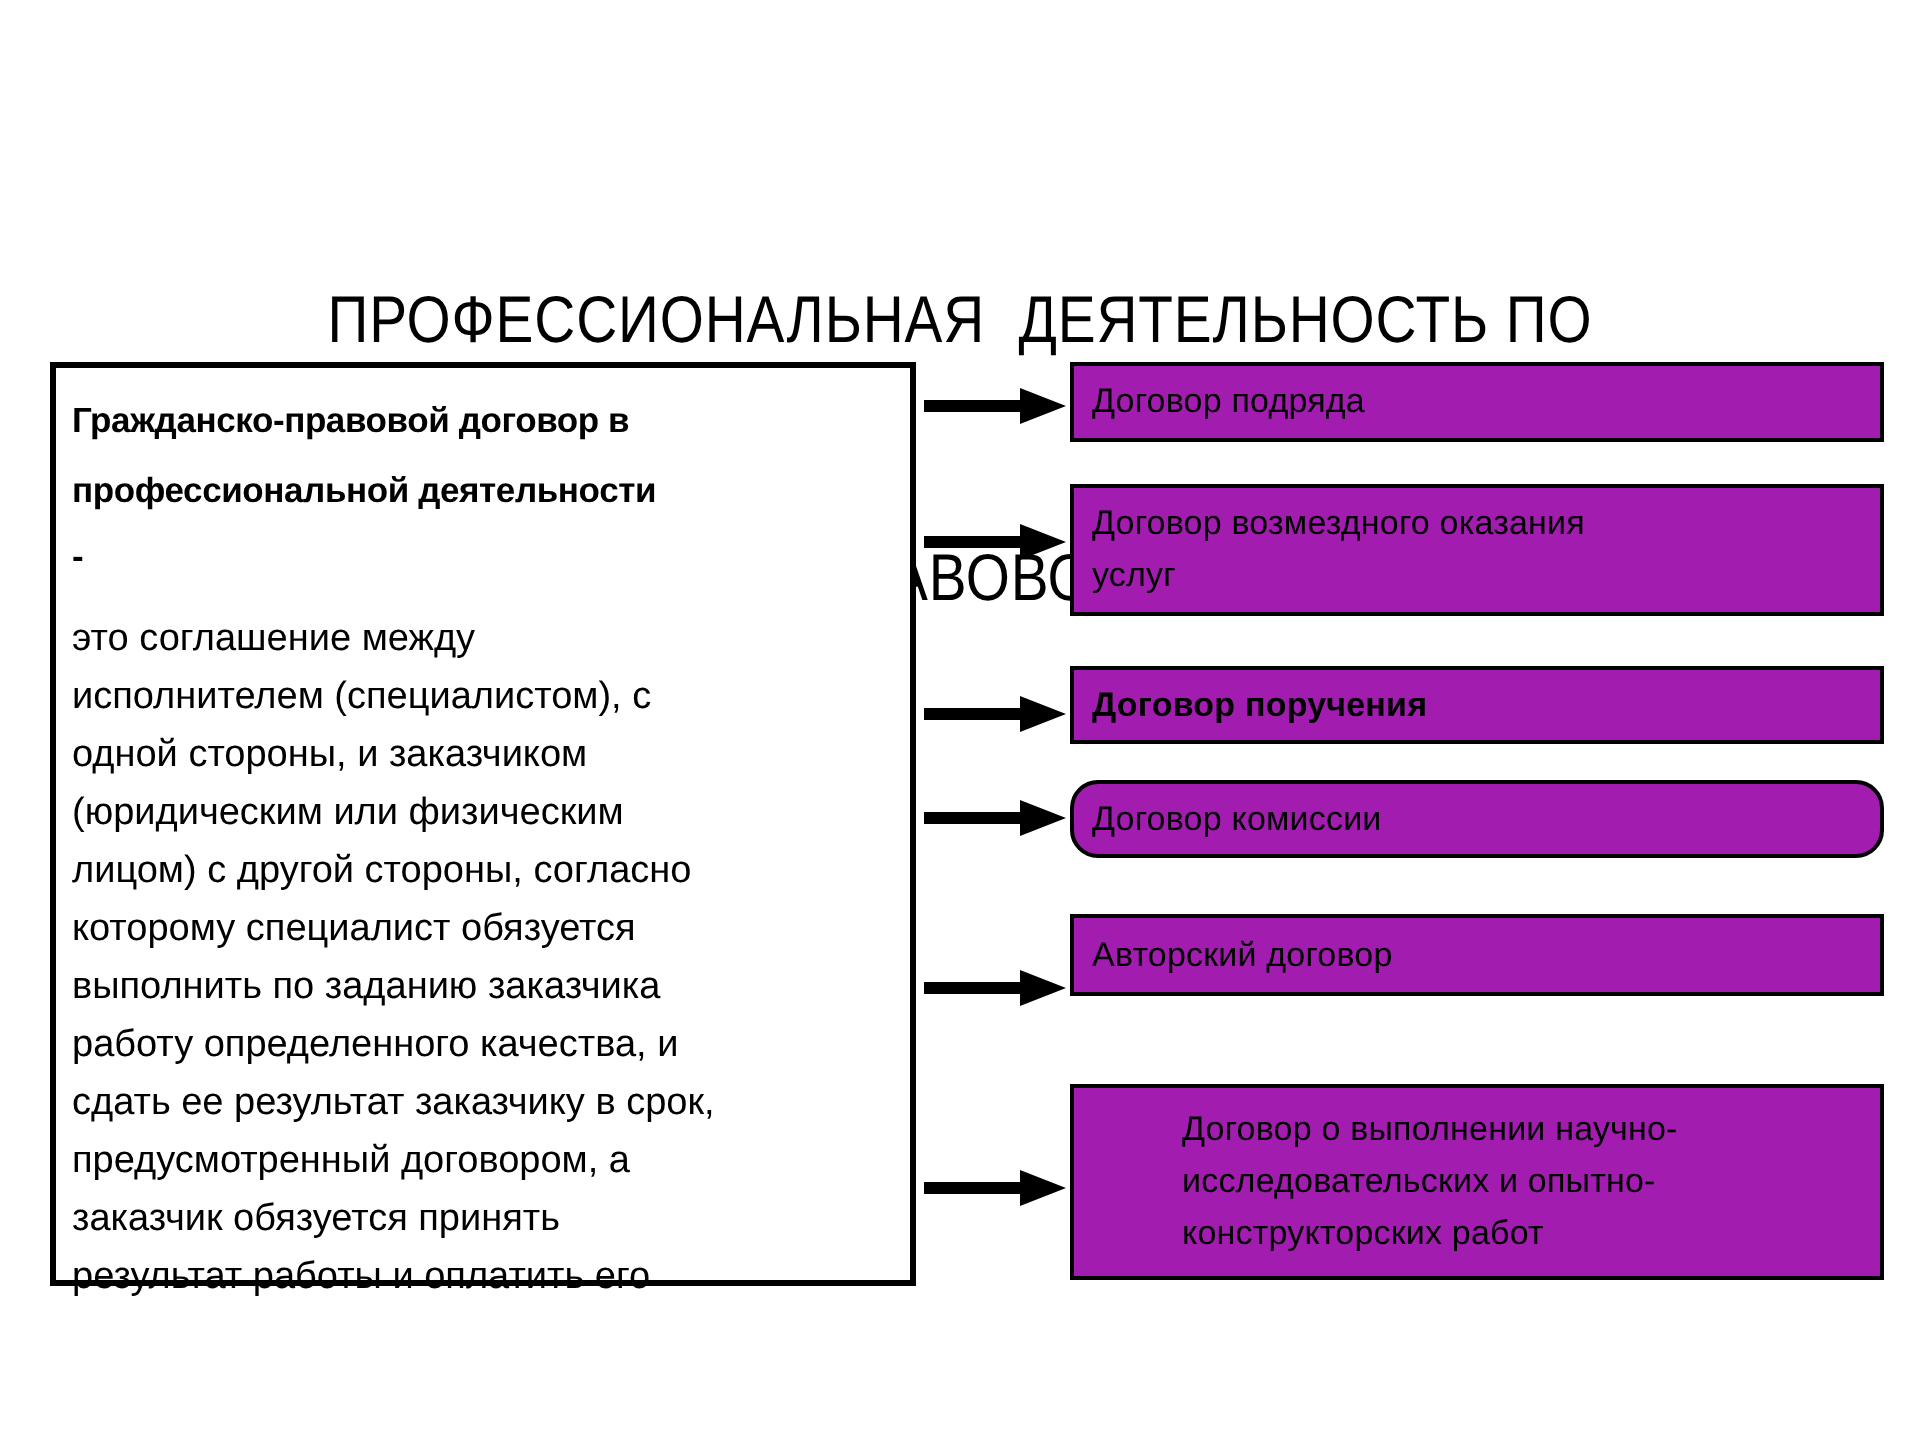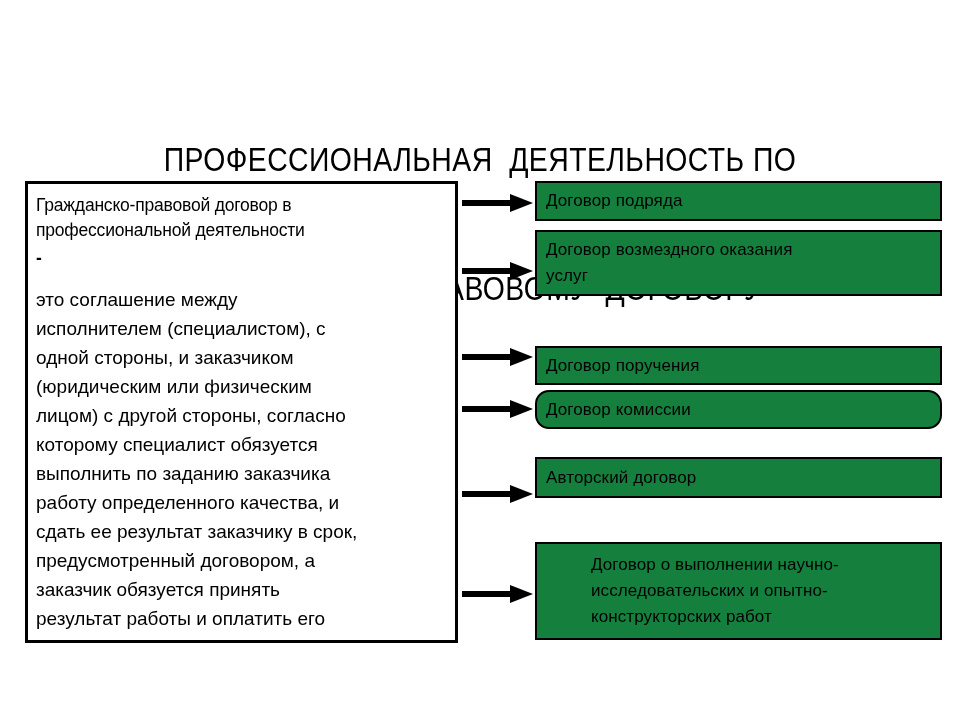--- a/index.html
+++ b/index.html
@@ -46,22 +46,22 @@
     width: 433px;
     height: 462px;
     border: 3px solid #000000;
     box-sizing: border-box;
     background: #ffffff;
     padding: 9px 10px 0 8px;
     box-sizing: border-box;
   }
   .def-head {
     font-size: 17.5px;
-    font-weight: normal;
-    line-height: 25px;
+    font-weight: bold;
+    line-height: 35px;
     letter-spacing: -0.2px;
     white-space: pre-line;
     margin: 0 0 0 0;
   }
   .def-dash {
     font-size: 17.5px;
     font-weight: bold;
     line-height: 30px;
   }
   .def-body {
@@ -72,21 +72,21 @@
     margin-top: 12px;
   }
 
   
   .kind-box {
     position: absolute;
     left: 535px;
     width: 407px;
     border: 2.5px solid #000000;
     box-sizing: border-box;
-    background: #15803d;
+    background: #a21caf;
     display: flex;
     align-items: center;
   }
   .kind-text {
     font-size: 17px;
     line-height: 26px;
     padding: 0 0 0 9px;
     white-space: pre-line;
     letter-spacing: 0.1px;
   }
@@ -162,25 +162,25 @@
   <div class="arrow" style="top:573px;">
     <svg width="72" height="22" viewBox="0 0 72 22" xmlns="http://www.w3.org/2000/svg">
       <line x1="0" y1="11" x2="54" y2="11" stroke="#000" stroke-width="6"></line>
       <polygon points="48,2 71,11 48,20" fill="#000"></polygon>
     </svg>
   </div>
 
   <div class="kind-box" style="top:171px; height:40px;">
     <span class="kind-text">Договор подряда</span>
   </div>
-  <div class="kind-box" style="top:220px; height:66px;">
+  <div class="kind-box" style="top:232px; height:66px;">
     <span class="kind-text">Договор возмездного оказания
 услуг</span>
   </div>
-  <div class="kind-box" style="top:336px; height:39px;">
+  <div class="kind-box" style="top:323px; height:39px;font-weight:bold;">
     <span class="kind-text">Договор поручения</span>
   </div>
   <div class="kind-box" style="top:380px; height:39px;border-radius:14px;">
     <span class="kind-text">Договор комиссии</span>
   </div>
   <div class="kind-box" style="top:447px; height:41px;">
     <span class="kind-text">Авторский договор</span>
   </div>
   <div class="kind-box" style="top:532px; height:98px;padding-left:45px;">
     <span class="kind-text">Договор о выполнении научно-

